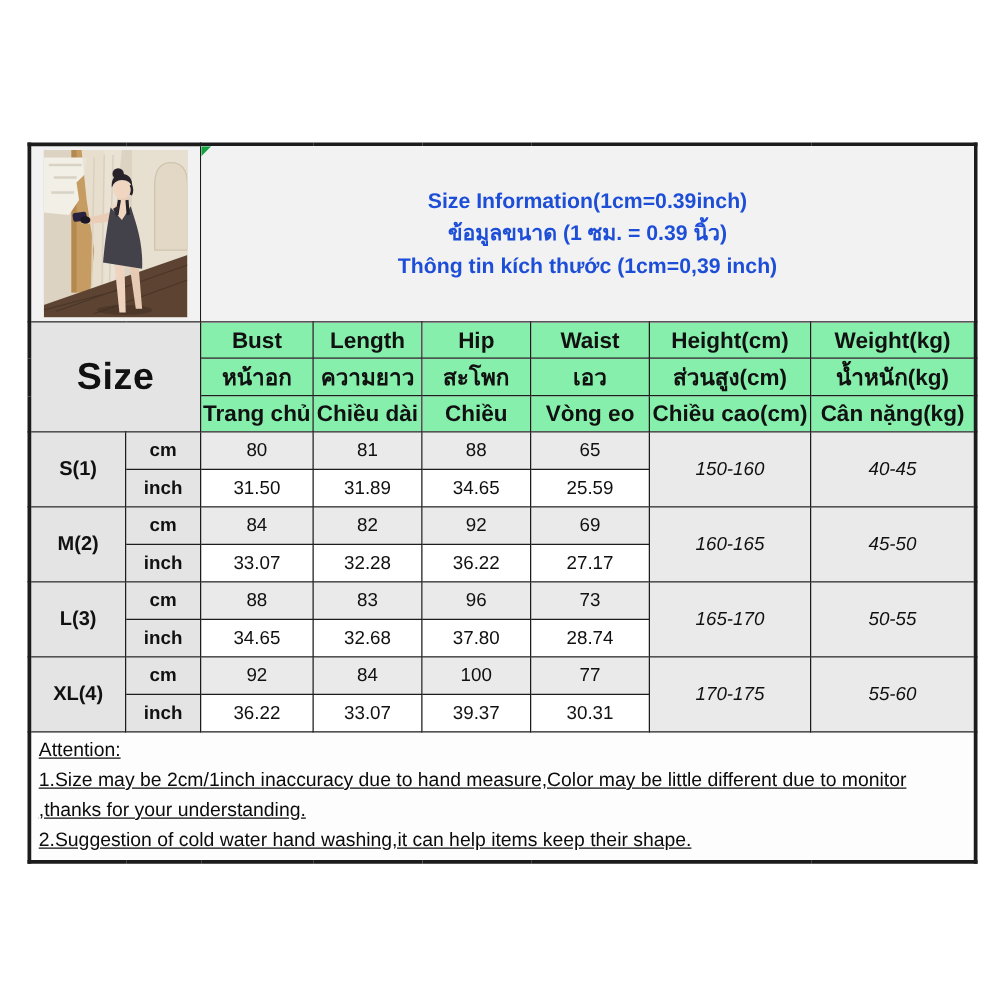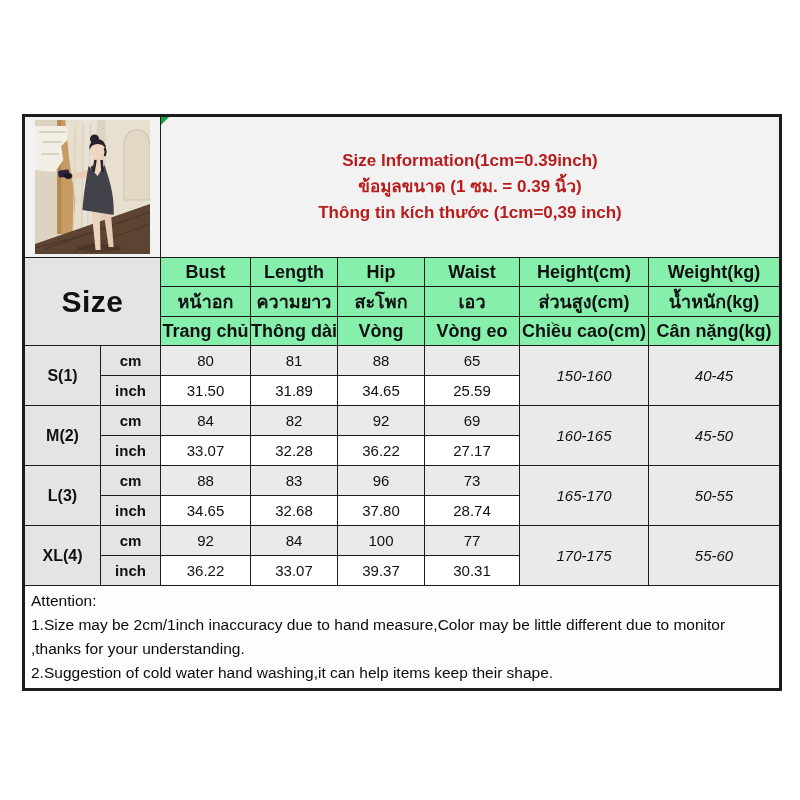--- a/index.html
+++ b/index.html
@@ -5,26 +5,26 @@
   html,body{margin:0;padding:0;width:800px;height:800px;background:#ffffff;overflow:hidden;
     font-family:"Liberation Sans","DejaVu Sans",sans-serif;color:#111;}
   .canvas{position:relative;width:800px;height:800px;background:#fff;}
   table.size-table{position:absolute;left:22px;top:114px;width:757px;border-collapse:collapse;
     table-layout:fixed;border:3px solid #1c1c1c;}
   td{border:1.5px solid #1c1c1c;padding:0;text-align:center;vertical-align:middle;overflow:hidden;}
   
   tr.r-title{height:141px;}
   tr.r-hdr{height:29px;}
   tr.r-data{height:30px;}
-  tr.r-attn{height:100px;}
+  tr.r-attn{height:100px;text-decoration:underline;}
   
   .photo-cell{background:#f2f2f2;vertical-align:middle;}
   .photo-frame{width:115px;height:134px;margin:3px auto 3px auto;background:#ddd3c2;overflow:hidden;}
   .title-cell{background:#f2f2f2;position:relative;}
-  .title-line{font-weight:bold;font-size:17px;line-height:26px;color:#b91c1c;}
+  .title-line{font-weight:bold;font-size:17px;line-height:26px;color:#1d4ed8;}
   .green-corner{position:absolute;top:0;left:0;width:0;height:0;
     border-top:8px solid #17a243;border-right:8px solid transparent;}
   .hd{background:#86efac;font-weight:bold;font-size:18px;}
   .size-hd{background:#e4e4e4;font-weight:bold;font-size:30px;letter-spacing:0.5px;margin-top:35px;}
   .size-lbl{background:#e4e4e4;font-weight:bold;font-size:16px;}
   .unit{background:#e4e4e4;font-weight:bold;font-size:15px;}
   .val{font-size:15px;}
   .gcell{background:#eaeaea;}
   .wcell{background:#ffffff;margin-top:34px;}
   .range{background:#eaeaea;font-size:15px;font-weight:500;font-style:italic;}
@@ -102,22 +102,22 @@
     <tr class="r-hdr">
       <td class="hd">หน้าอก</td>
       <td class="hd">ความยาว</td>
       <td class="hd">สะโพก</td>
       <td class="hd">เอว</td>
       <td class="hd">ส่วนสูง(cm)</td>
       <td class="hd">น้ำหนัก(kg)</td>
     </tr>
     <tr class="r-hdr">
       <td class="hd">Trang chủ</td>
-      <td class="hd">Thông dài</td>
-      <td class="hd">Vòng</td>
+      <td class="hd">Chiều dài</td>
+      <td class="hd">Chiều</td>
       <td class="hd">Vòng eo</td>
       <td class="hd">Chiều cao(cm)</td>
       <td class="hd">Cân nặng(kg)</td>
     </tr>
 
     <tr class="r-data">
       <td rowspan="2" class="size-lbl">S(1)</td>
       <td class="unit">cm</td>
       <td class="val gcell">80</td>
       <td class="val gcell">81</td>

